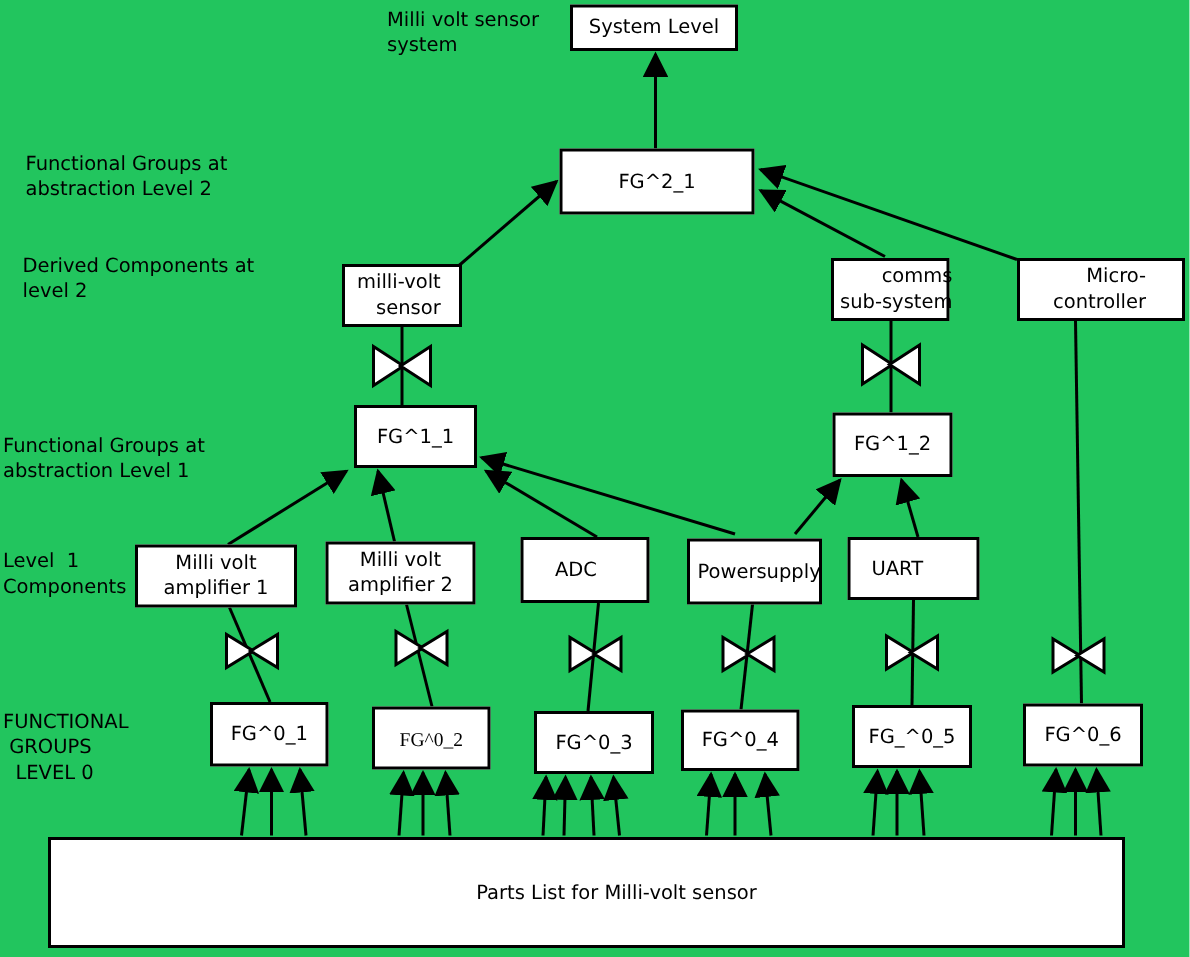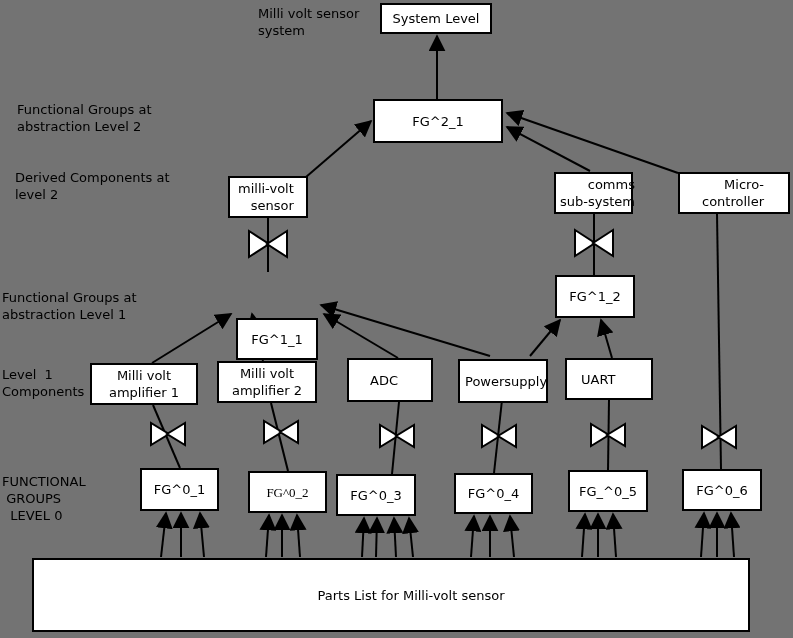--- a/index.html
+++ b/index.html
@@ -1,20 +1,20 @@
 <!DOCTYPE html>
 <html><head>
 <meta charset="utf-8">
 <style>
   html, body { margin: 0; padding: 0; background: #ffffff; }
   #stage {
     position: relative;
     width: 793px;
     height: 638px;
-    background: #737373;
+    background: #22c55e;
     font-family: "DejaVu Sans", "Liberation Sans", sans-serif;
     color: #000000;
     overflow: hidden;
   }
   #wires { position: absolute; left: 0; top: 0; width: 793px; height: 638px; }
   .box {
     position: absolute;
     box-sizing: border-box;
     background: #ffffff;
     border: 2px solid #000000;
@@ -143,30 +143,30 @@
   LEVEL 0</div>
 
   <div class="box" style="left:380px; top:3px;   width:112px; height:31px;">System Level</div>
   <div class="box" style="left:373px; top:99px;  width:130px; height:44px;">FG^2_1</div>
   <div class="box leftalign" style="left:228px; top:176px; width:80px;  height:42px; padding-left:8px;">milli-volt
 sensor</div>
   <div class="box leftalign" style="left:554px; top:172px; width:79px;  height:42px; padding-left:4px;">comms
 sub-system</div>
   <div class="box leftalign" style="left:678px; top:172px; width:112px; height:42px; padding-left:22px;">Micro-
 controller</div>
-  <div class="box" style="left:236px; top:270px; width:82px;  height:42px;margin-top:48px;">FG^1_1</div>
+  <div class="box" style="left:236px; top:270px; width:82px;  height:42px;">FG^1_1</div>
   <div class="box" style="left:555px; top:275px; width:80px;  height:43px;">FG^1_2</div>
   <div class="box" style="left:90px;  top:363px; width:108px; height:42px;">Milli volt
 amplifier 1</div>
   <div class="box" style="left:217px; top:361px; width:100px; height:42px;">Milli volt
 amplifier 2</div>
   <div class="box leftalign" style="left:347px; top:358px; width:86px; height:44px; padding-left:21px;">ADC</div>
   <div class="box leftalign" style="left:458px; top:359px; width:90px;  height:44px; padding-left:5px;">Powersupply</div>
   <div class="box leftalign" style="left:565px; top:358px; width:88px;  height:42px; padding-left:14px;">UART</div>
   <div class="box" style="left:140px; top:468px; width:79px; height:43px;">FG^0_1</div>
   <div class="box" style="left:248px; top:471px; width:79px; height:42px;font-family:Liberation Serif, serif;">FG^0_2</div>
-  <div class="box" style="left:336px; top:474px; width:80px; height:42px;">FG^0_3</div>
+  <div class="box" style="left:356px; top:474px; width:80px; height:42px;">FG^0_3</div>
   <div class="box" style="left:454px; top:473px; width:79px; height:41px;">FG^0_4</div>
   <div class="box" style="left:568px; top:470px; width:80px; height:42px;">FG_^0_5</div>
   <div class="box" style="left:682px; top:469px; width:80px; height:42px;">FG^0_6</div>
   <div class="box" style="left:32px; top:558px; width:718px; height:74px;padding-left:40px;">Parts List for Milli-volt sensor</div>
 
 </div>
 
 </body></html>

